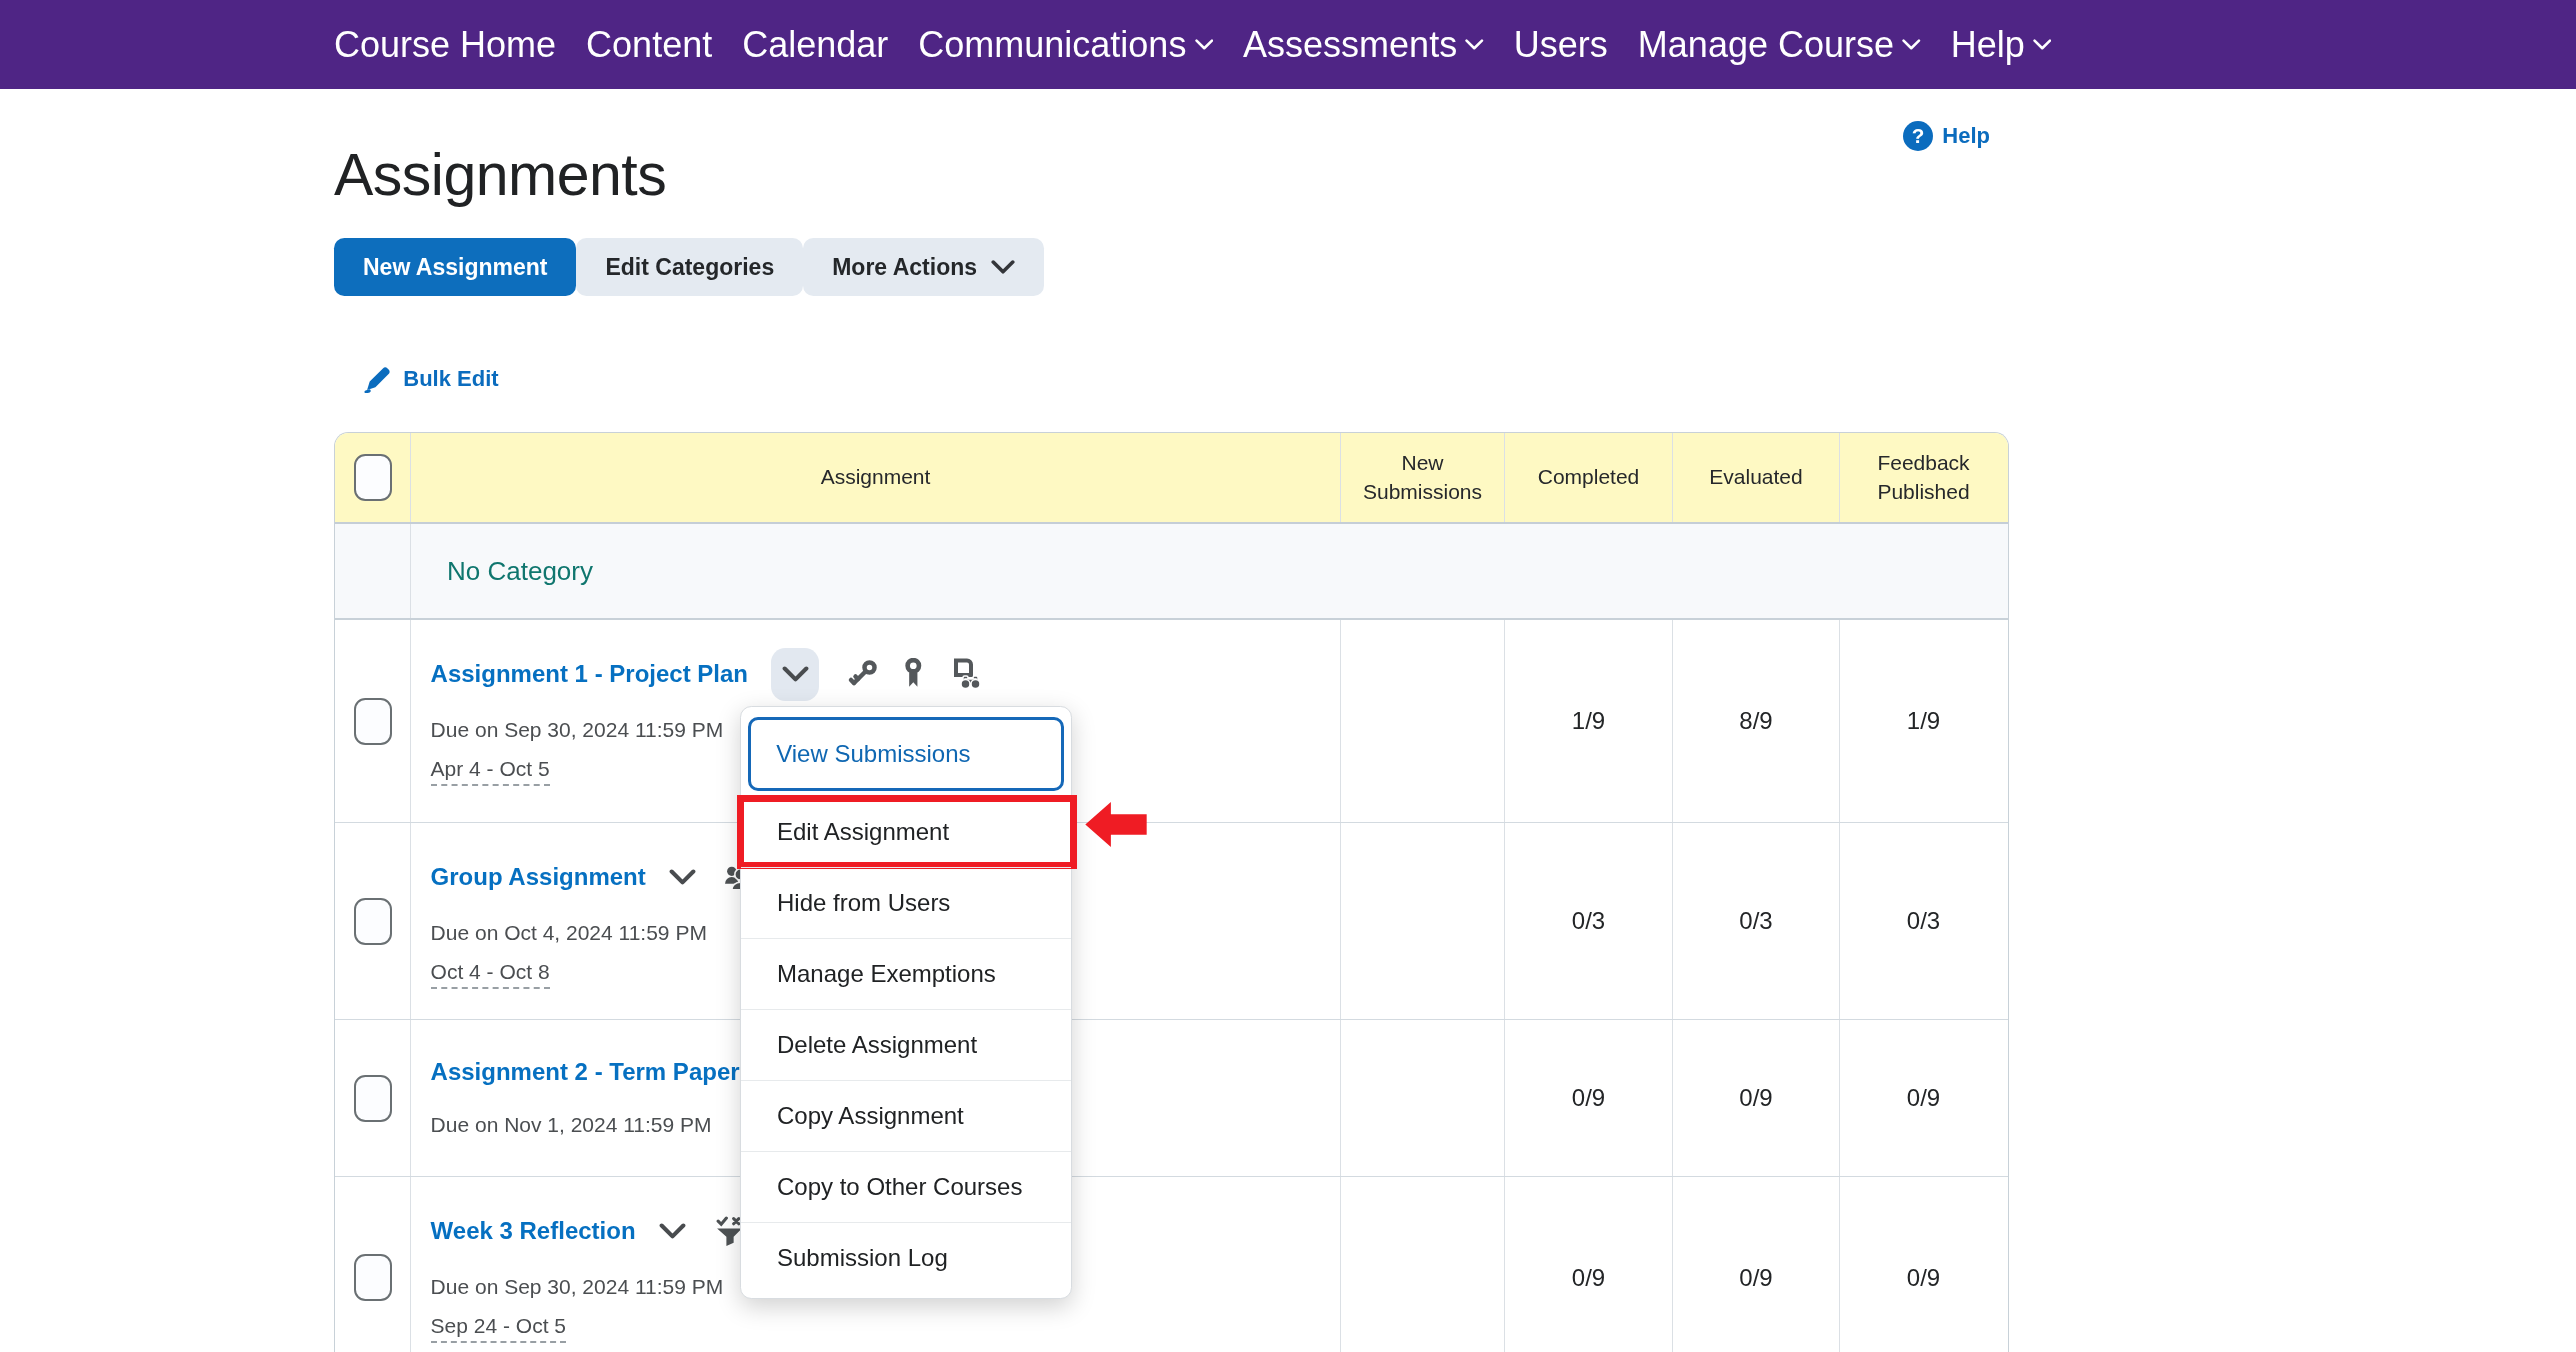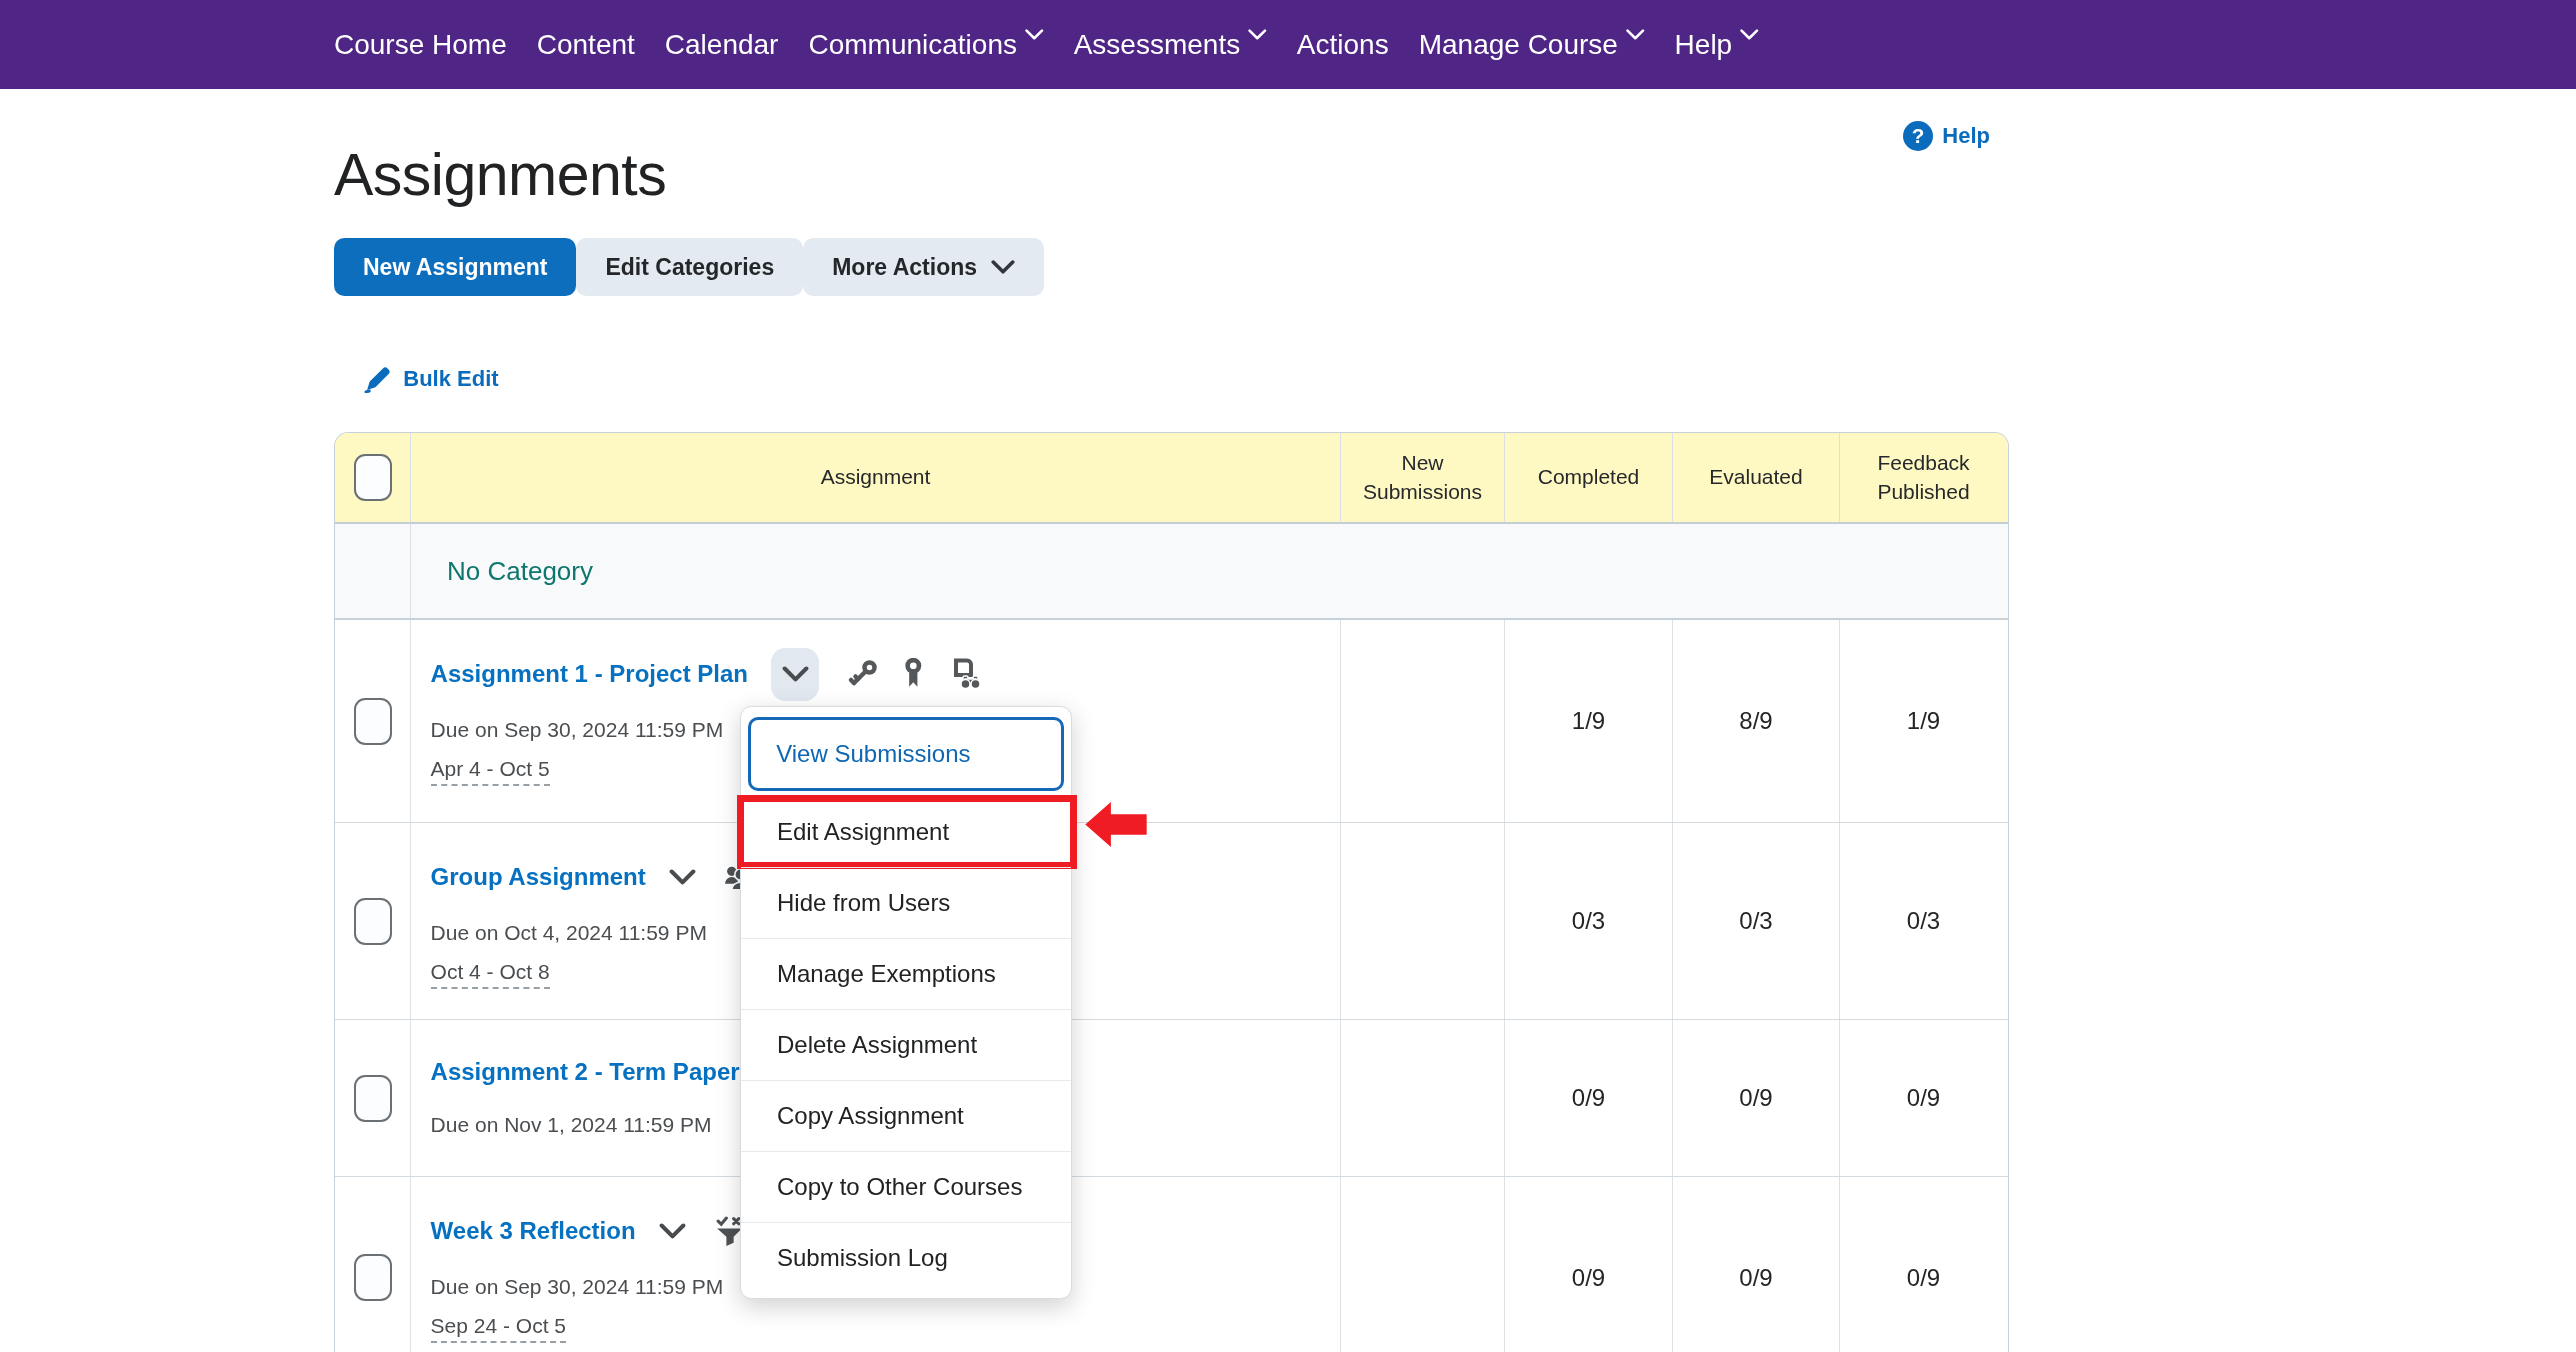--- a/index.html
+++ b/index.html
@@ -5,21 +5,21 @@
   html,body{margin:0;padding:0;}
   #app{
     position:relative;width:2576px;height:1352px;overflow:hidden;background:#ffffff;
     font-family:"Liberation Sans","DejaVu Sans",sans-serif;color:#26282B;
   }
   
   .navbar{
     position:absolute;left:0;top:0;width:2576px;height:89px;background:#4F2585;
     display:flex;align-items:center;gap:30px;padding-left:334px;box-sizing:border-box;
   }
-  .nav-item{display:flex;align-items:flex-start;gap:8.2px;color:#ffffff;font-size:28px;cursor:pointer;white-space:nowrap;}
+  .nav-item{display:flex;align-items:center;gap:8.2px;color:#ffffff;font-size:36px;cursor:pointer;white-space:nowrap;}
   
   .page-title{position:absolute;left:334px;top:101px;font-size:59px;font-weight:400;color:#202224;letter-spacing:-0.5px;}
   .help-link{position:absolute;left:1903px;top:121px;display:flex;align-items:center;gap:9.3px;color:#0B6CBE;font-size:22px;font-weight:700;cursor:pointer;}
   .help-badge{width:30px;height:30px;border-radius:50%;background:#0B6CBE;color:#fff;display:flex;align-items:center;justify-content:center;font-size:20.6px;font-weight:700;}
   
   .btn-row{position:absolute;left:334px;top:238px;display:flex;}
   .btn{height:58px;border-radius:10.3px;font-size:23px;font-weight:700;padding:0 29px;display:flex;align-items:center;gap:14.4px;border:none;cursor:pointer;font-family:inherit;}
   .btn.primary{background:#0D6EBD;color:#ffffff;}
   .btn.secondary{background:#E4EAF1;color:#24272A;}
   
@@ -80,21 +80,21 @@
           <path d="M3 3 L18 18 L33 3" fill="none" stroke="#ffffff" stroke-width="5" stroke-linecap="round" stroke-linejoin="round"></path>
         </svg>
       </div>
     <div class="nav-item">
         <span>Assessments</span>
       <svg width="18.5" height="11.3" viewBox="0 0 36 22">
           <path d="M3 3 L18 18 L33 3" fill="none" stroke="#ffffff" stroke-width="5" stroke-linecap="round" stroke-linejoin="round"></path>
         </svg>
       </div>
     <div class="nav-item">
-        <span>Actions</span>
+        <span>Users</span>
       </div>
     <div class="nav-item">
         <span>Manage Course</span>
       <svg width="18.5" height="11.3" viewBox="0 0 36 22">
           <path d="M3 3 L18 18 L33 3" fill="none" stroke="#ffffff" stroke-width="5" stroke-linecap="round" stroke-linejoin="round"></path>
         </svg>
       </div>
     <div class="nav-item">
         <span>Help</span>
       <svg width="18.5" height="11.3" viewBox="0 0 36 22">

